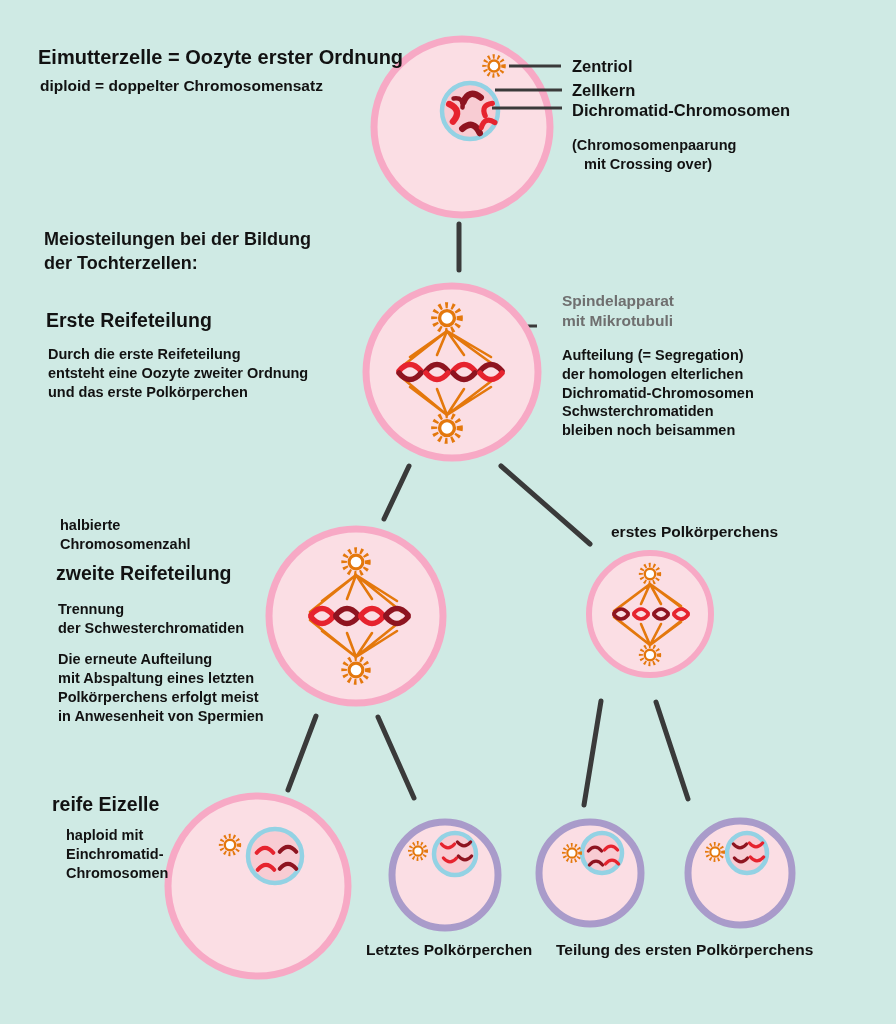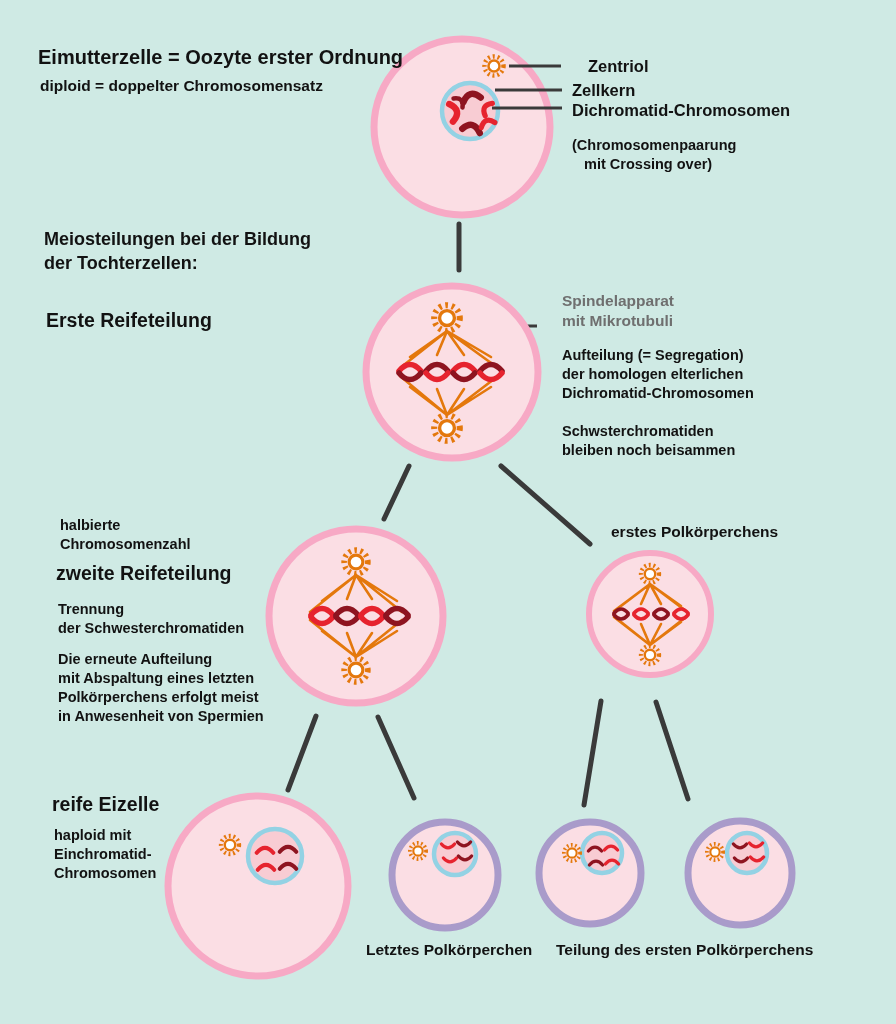--- a/index.html
+++ b/index.html
@@ -185,49 +185,52 @@
         <use href="#chd" class="chev red" transform="translate(756,846) scale(0.6)"></use>
         <use href="#chd" class="chev dark" transform="translate(741,861) scale(0.6)"></use>
         <use href="#chd" class="chev red" transform="translate(757,860) scale(0.6)"></use>
       </g>
     </g>
   </svg>
 
   <div class="txt fs20" style="left:38px;top:44px;">Eimutterzelle = Oozyte erster Ordnung</div>
   <div class="txt fs15" style="left:40px;top:76px;">diploid = doppelter Chromosomensatz</div>
 
-  <div class="txt fs16" style="left:588px;top:56px;">Zentriol</div>
+  <div class="txt fs16" style="left:572px;top:56px;">Zentriol</div>
   <div class="txt fs16" style="left:572px;top:80px;">Zellkern</div>
   <div class="txt fs16" style="left:572px;top:100px;">Dichromatid-Chromosomen</div>
   <div class="txt fs14" style="left:572px;top:136px;">(Chromosomenpaarung
    mit Crossing over)</div>
 
   <div class="txt fs18" style="left:44px;top:228px;">Meiosteilungen bei der Bildung
 der Tochterzellen:</div>
 
   <div class="txt fs19" style="left:46px;top:308px;">Erste Reifeteilung</div>
+  <div class="txt fs14" style="left:48px;top:345px;">Durch die erste Reifeteilung
+entsteht eine Oozyte zweiter Ordnung
+und das erste Polkörperchen</div>
   <div class="txt fs15 gray" style="left:562px;top:291px;">Spindelapparat
 mit Mikrotubuli</div>
   <div class="txt fs14" style="left:562px;top:346px;">Aufteilung (= Segregation)
 der homologen elterlichen
 Dichromatid-Chromosomen</div>
-  <div class="txt fs14" style="left:562px;top:402px;margin-top:20px;">Schwsterchromatiden
+  <div class="txt fs14" style="left:562px;top:402px;">Schwsterchromatiden
 bleiben noch beisammen</div>
 
   <div class="txt fs19" style="left:56px;top:561px;">zweite Reifeteilung</div>
   <div class="txt fs14" style="left:60px;top:516px;">halbierte
 Chromosomenzahl</div>
   <div class="txt fs14" style="left:58px;top:650px;">Die erneute Aufteilung
 mit Abspaltung eines letzten
 Polkörperchens erfolgt meist
 in Anwesenheit von Spermien</div>
   <div class="txt fs14" style="left:58px;top:600px;">Trennung
 der Schwesterchromatiden</div>
   <div class="txt fs15" style="left:611px;top:522px;">erstes Polkörperchens</div>
 
   <div class="txt fs19" style="left:52px;top:792px;">reife Eizelle</div>
-  <div class="txt fs14" style="left:54px;top:826px;">haploid mit
+  <div class="txt fs14" style="left:66px;top:826px;">haploid mit
 Einchromatid-
 Chromosomen</div>
   <div class="txt fs15" style="left:366px;top:940px;">Letztes Polkörperchen</div>
   <div class="txt fs15" style="left:556px;top:940px;">Teilung des ersten Polkörperchens</div>
 
 </div>
 
 </body></html>

